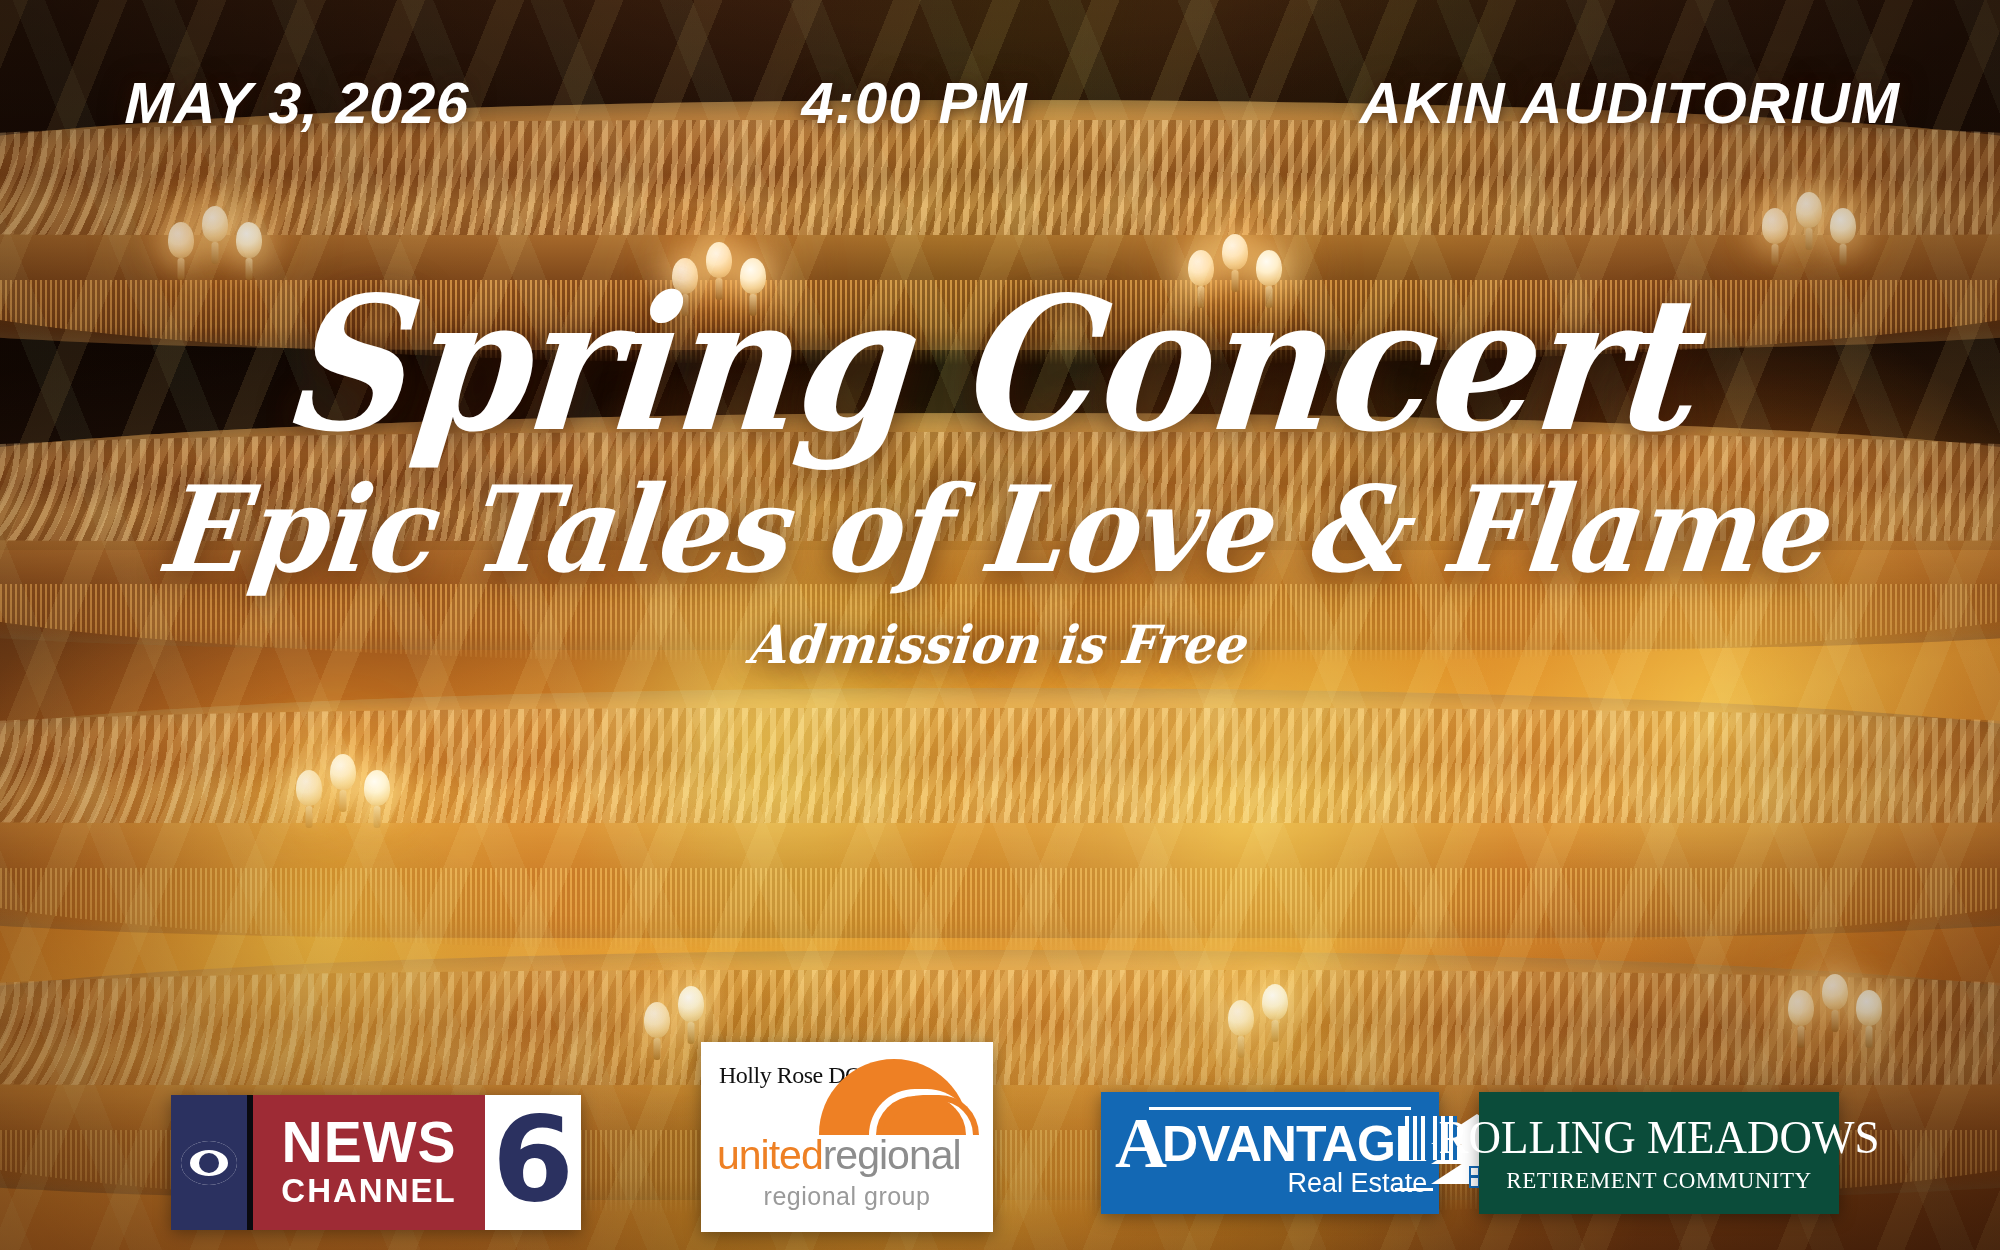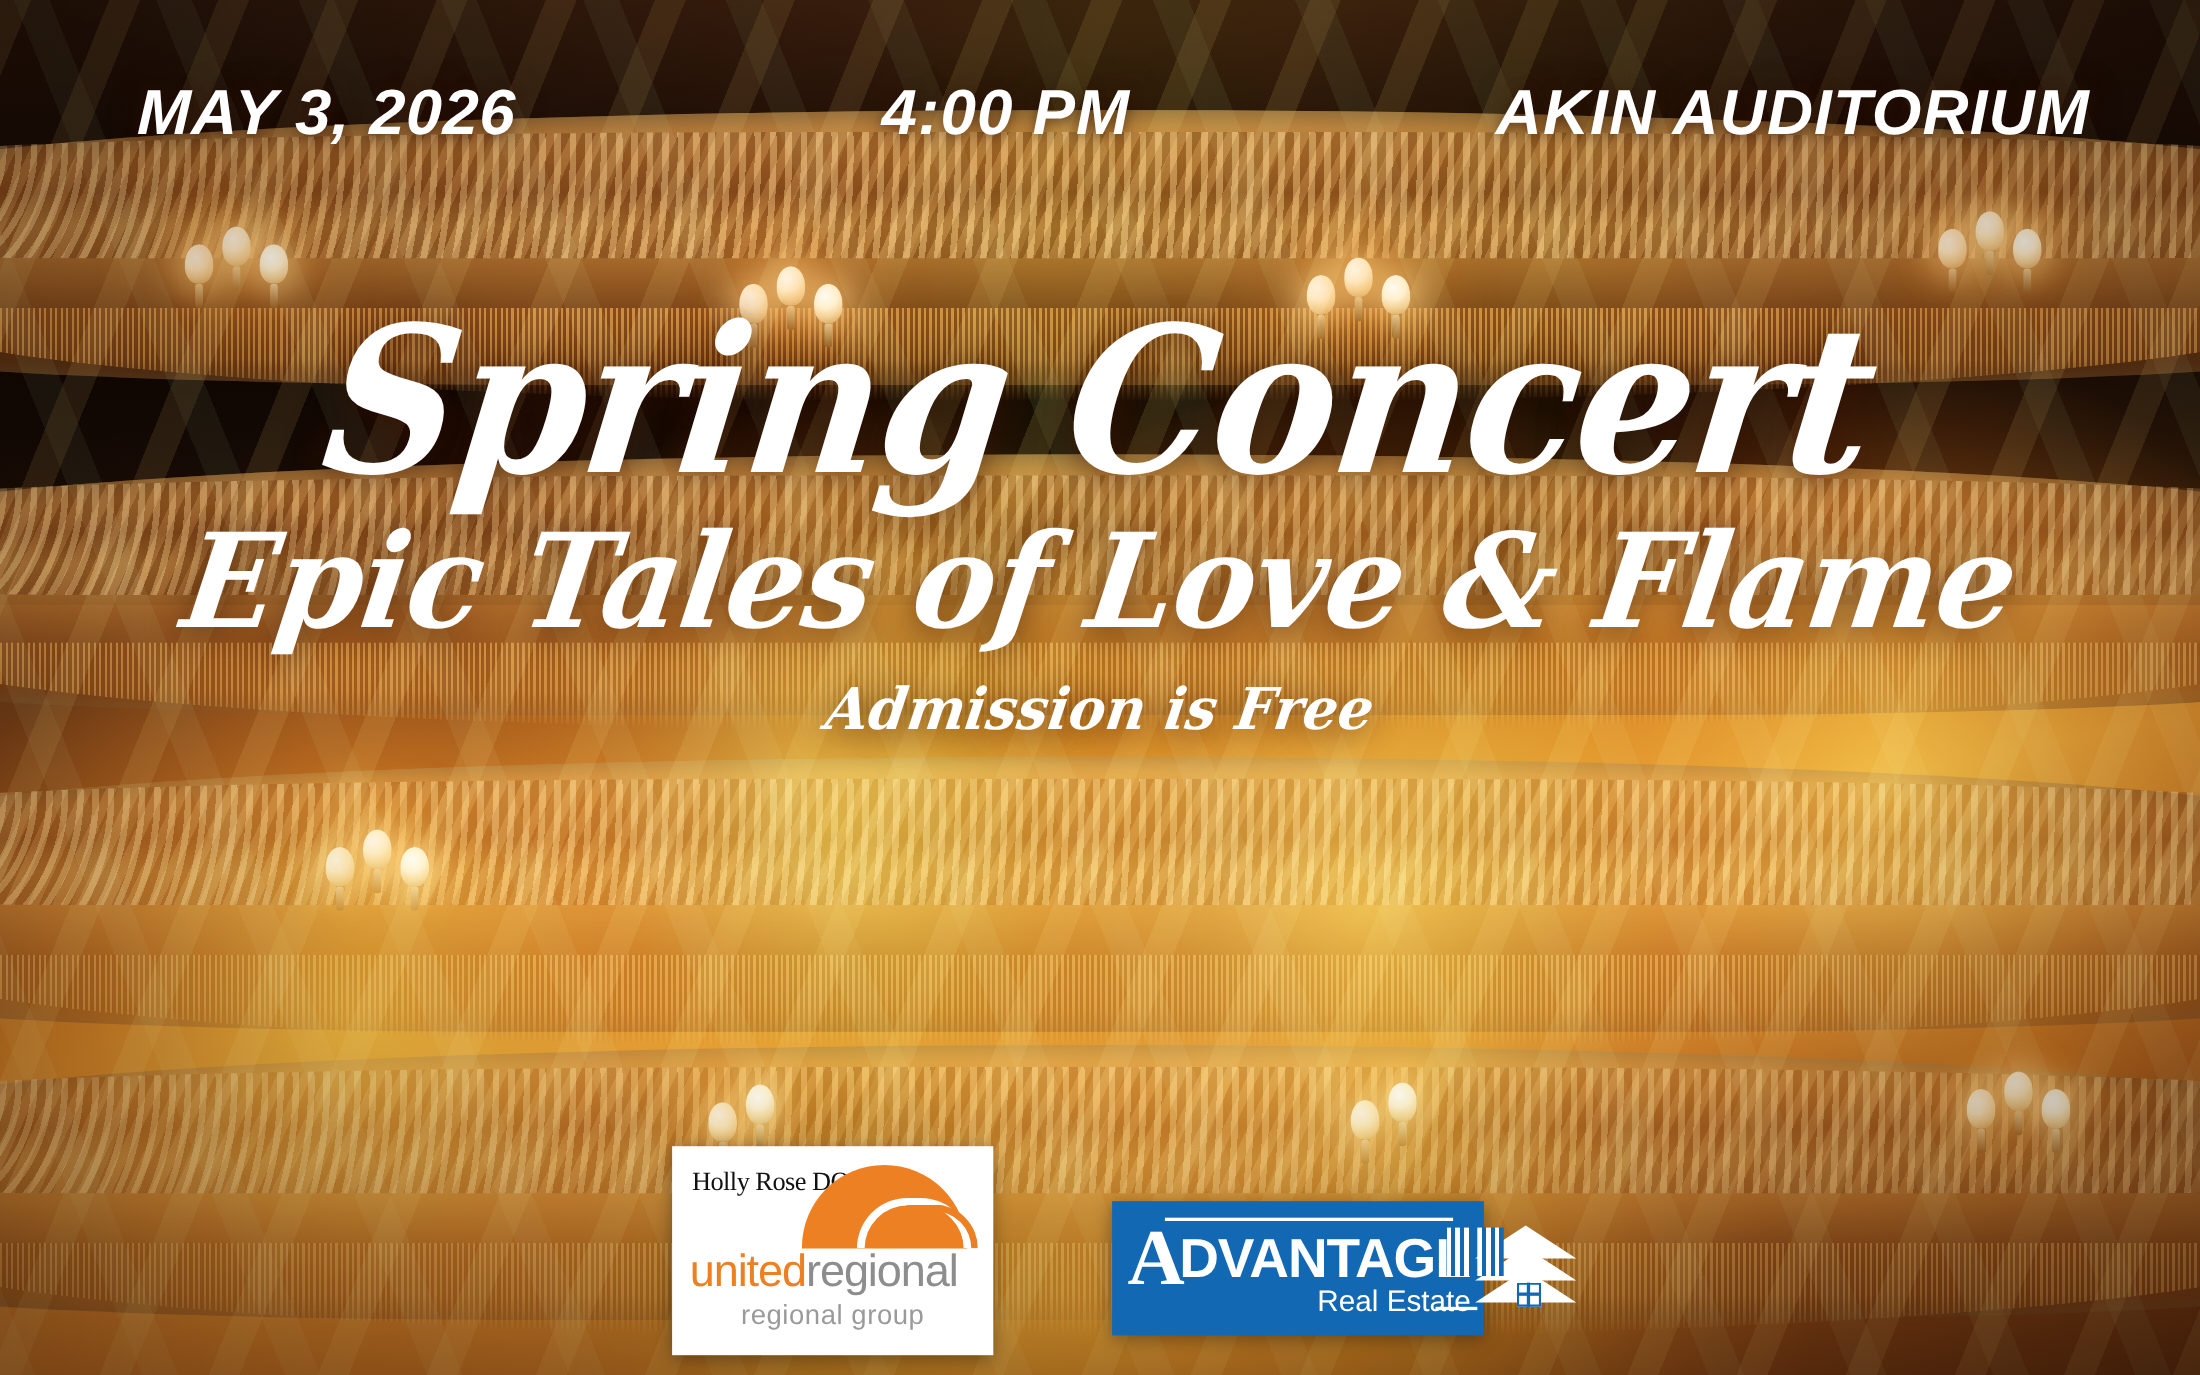--- a/index.html
+++ b/index.html
@@ -355,20 +355,30 @@
   </div>
 
   <div class="titles">
     <div class="script t-main">Spring Concert</div>
     <div class="script t-sub">Epic Tales of Love &amp; Flame</div>
     <div class="script t-free">Admission is Free</div>
   </div>
 
   <div class="sponsors">
 
+    <div class="sponsor nc6">
+      <div class="nc6-eye">
+        <div class="cbs-eye"></div>
+      </div>
+      <div class="nc6-red">
+        <div class="nc6-news">NEWS</div>
+        <div class="nc6-chan">CHANNEL</div>
+      </div>
+      <div class="nc6-six">6</div>
+    </div>
 
     <div class="sponsor ur">
       <div class="ur-holly">Holly Rose DO</div>
       <div class="ur-mark">
         <div class="ur-dome"></div>
         <div class="ur-arc"></div>
         <div class="ur-arc2"></div>
       </div>
       <div class="ur-name">
         <span class="ur-u">united</span><span class="ur-r">regional</span>
@@ -391,15 +401,19 @@
         <div class="chev c2"></div>
         <div class="mask m2"></div>
         <div class="chev c3"></div>
         <div class="mask m3"></div>
         <div class="bars"></div>
         <div class="bars2"></div>
         <div class="win"></div>
       </div>
     </div>
 
+    <div class="sponsor rm">
+      <div class="rm-1">ROLLING MEADOWS</div>
+      <div class="rm-2">RETIREMENT COMMUNITY</div>
+    </div>
 
   </div>
 </div>
 
 </body></html>

